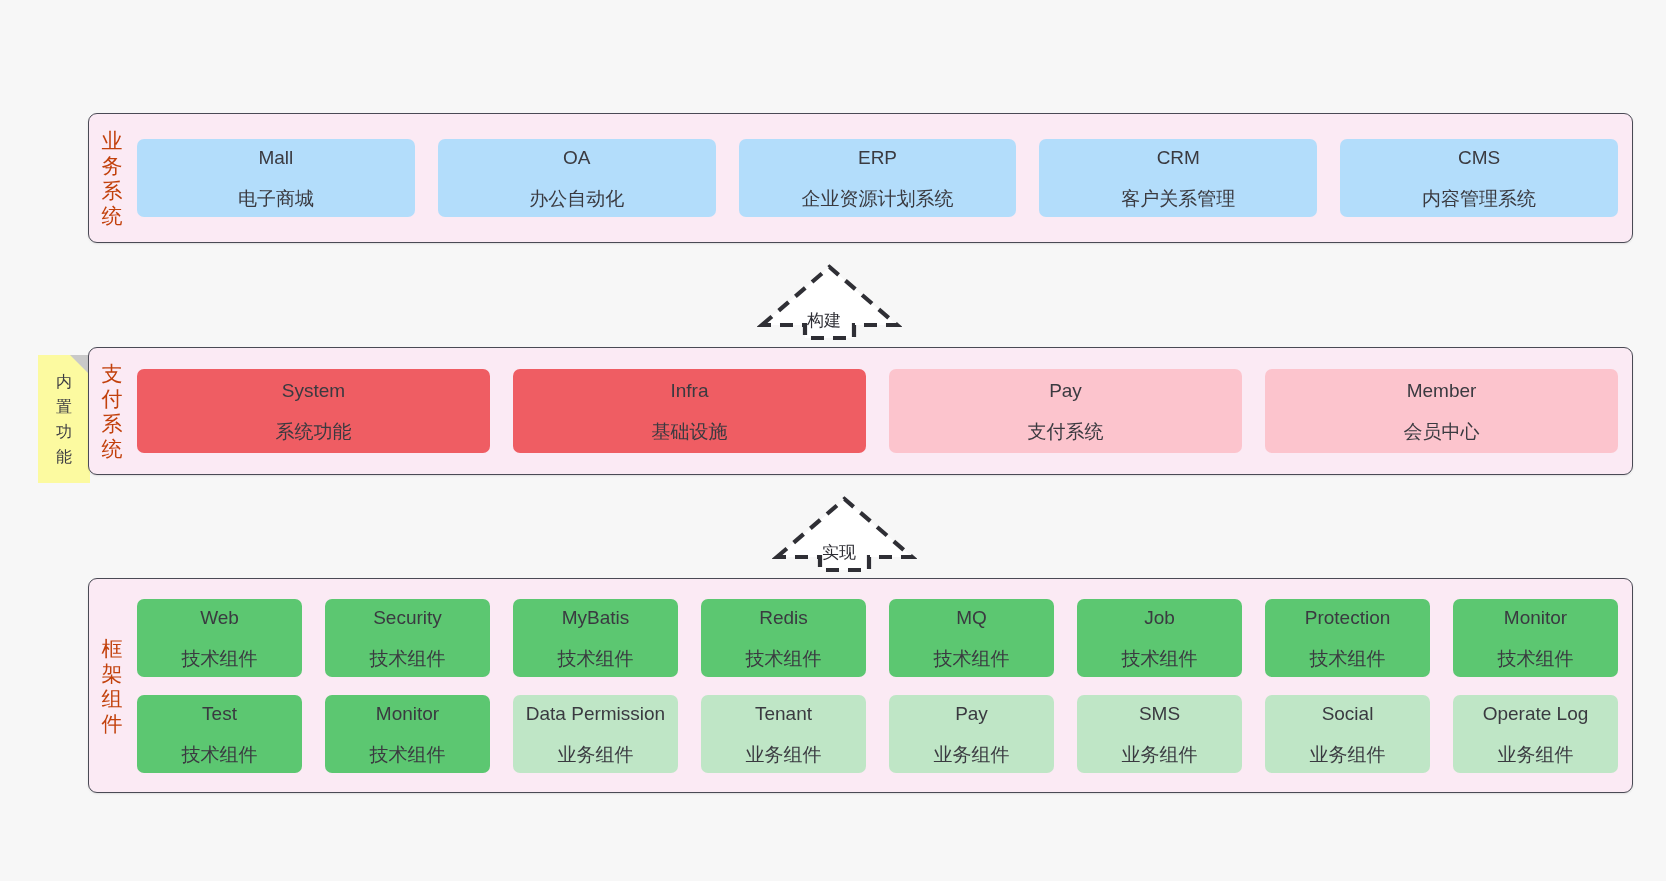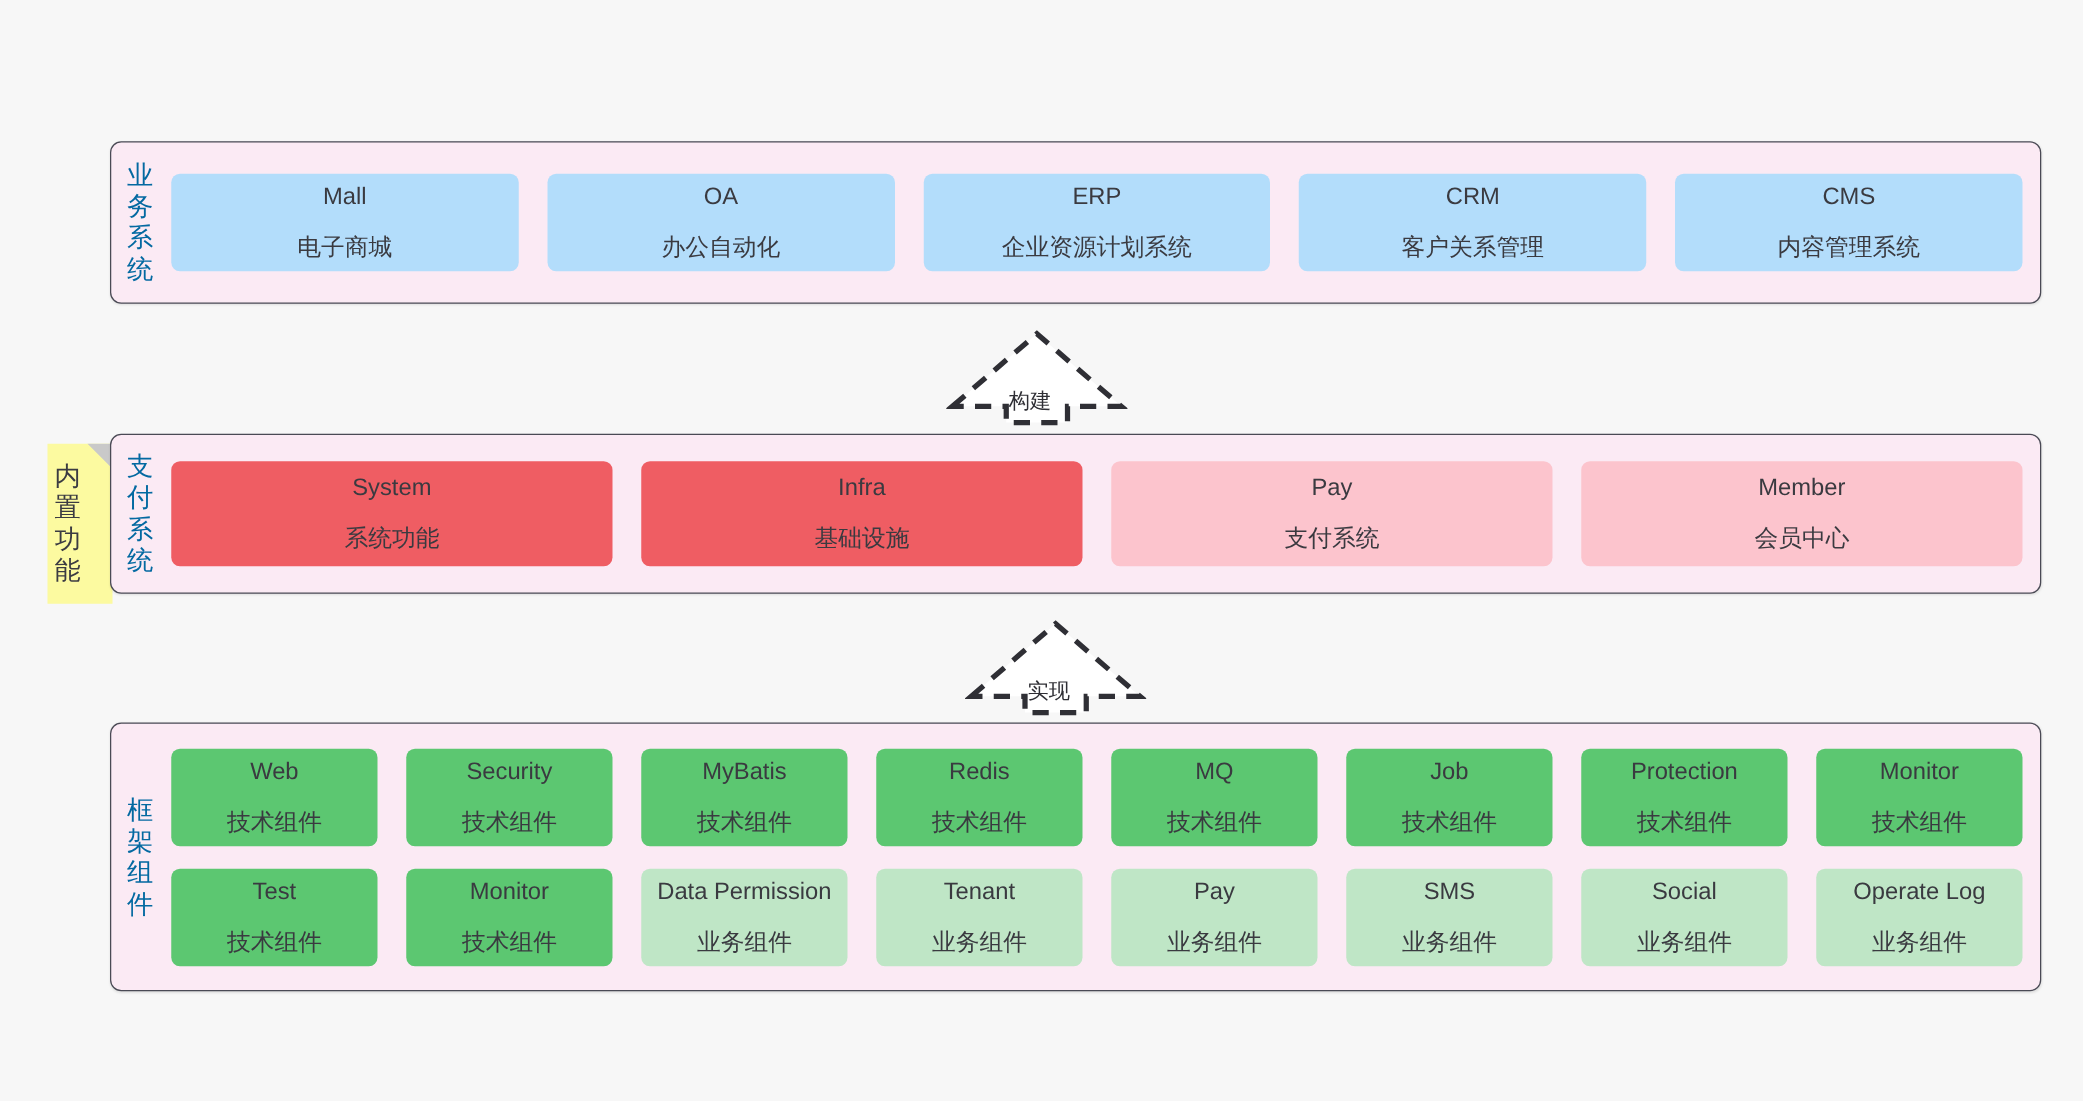--- a/index.html
+++ b/index.html
@@ -33,21 +33,21 @@
     box-sizing: border-box;
     display: flex;
     align-items: center;
     box-shadow: 0 1px 2px rgba(0,0,0,0.10);
   }
   .layer-label {
     width: 46px;
     flex: 0 0 46px;
     font-size: 21px;
     line-height: 25px;
-    color: #0369a1;
+    color: #c2410c;
     text-align: center;
     letter-spacing: 0;
     word-break: break-all;
     padding: 0 4px;
     box-sizing: border-box;
     user-select: none;
   }
   .layer-body {
     flex: 1 1 auto;
     height: 100%;
@@ -95,26 +95,27 @@
   .c-pink       { background: #fcc4cd; }
   .c-green      { background: #5cc771; }
   .c-lightgreen { background: #bfe6c6; }
 
   
   .note {
     position: absolute;
     background: #fcfaa0;
     border: none;
     box-sizing: border-box;
-    font-size: 21px;
+    font-size: 16px;
     line-height: 25px;
     color: #3b3b42;
     text-align: center;
     display: flex;
     align-items: center;
+    justify-content: center;
     word-break: break-all;
     padding: 0 3px;
     user-select: none;
   }
   .note-text {
     width: 26px;
     display: block;
   }
   .note .fold {
     position: absolute;

